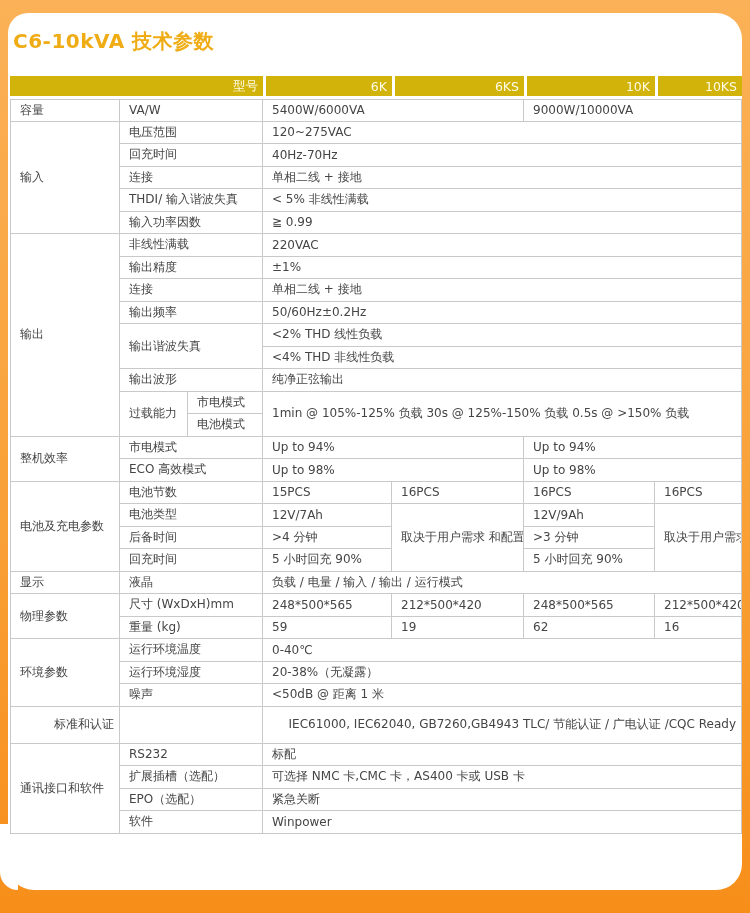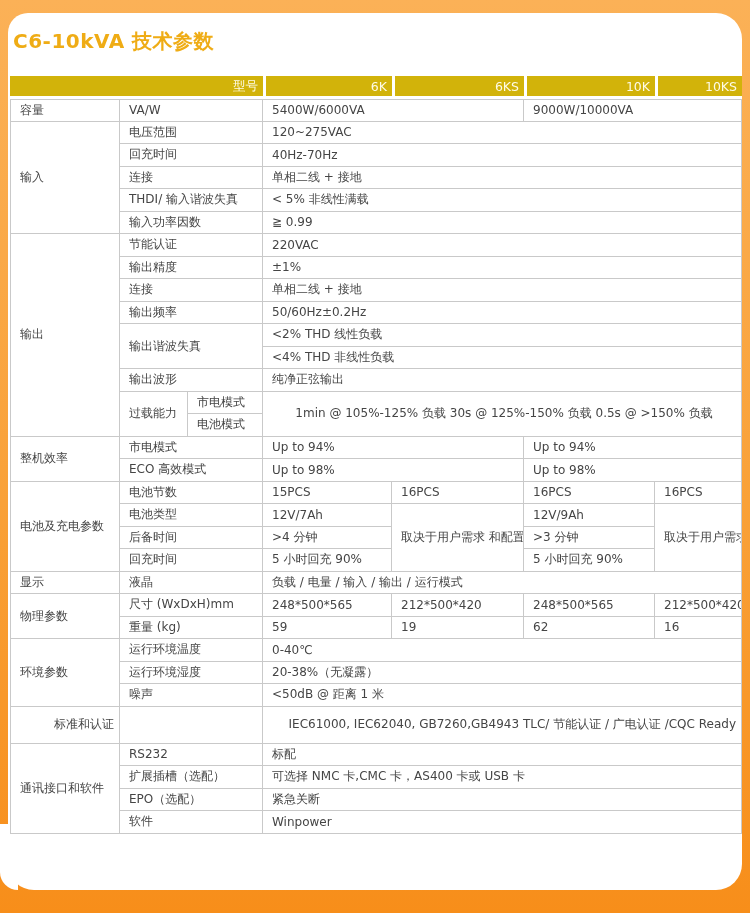--- a/index.html
+++ b/index.html
@@ -30,21 +30,21 @@
   .spec tr.tall { height:37px;text-align:right; }
   .spec td { vertical-align:middle; padding:0 5px 0 9px; overflow:hidden; white-space:nowrap; }
   .hd {
     background:#D2B30A; color:#FEFBE6; font-size:12.5px; font-weight:normal;
     border-bottom:3px solid #ffffff; padding-left:10px;text-align:right;
   }
   .hd + .hd { border-left:3px solid #ffffff;padding-left:31px; }
   .b { border-right:1px solid #C9C9C9; border-bottom:1px solid #C9C9C9; }
   .cat { border-left:1px solid #C9C9C9;margin-left:34px; }
   .bt { border-top:1px solid #C9C9C9; }
-  .pre { white-space:pre-line; line-height:15px; padding-top:2px; padding-bottom:2px;text-align:center; }
+  .pre { white-space:pre-line; line-height:15px; padding-top:2px; padding-bottom:2px; }
   .pre2 { white-space:pre-line; line-height:17px; }
   .note {
     position:absolute; left:3px; top:851px;
     font-size:12.5px; color:#454545;
   }
 </style>
 </head>
 <body>
 
 <div class="page">
@@ -95,21 +95,21 @@
         <td class="b" colspan="2">THDI/ 输入谐波失真</td>
         <td class="b" colspan="4">&lt; 5% 非线性满载</td>
       </tr>
       <tr>
         <td class="b" colspan="2">输入功率因数</td>
         <td class="b" colspan="4">≧ 0.99</td>
       </tr>
 
       <tr>
         <td class="b cat" rowspan="9">输出</td>
-        <td class="b" colspan="2">节能认证</td>
+        <td class="b" colspan="2">非线性满载</td>
         <td class="b" colspan="4">220VAC</td>
       </tr>
       <tr>
         <td class="b" colspan="2">输出精度</td>
         <td class="b" colspan="4">±1%</td>
       </tr>
       <tr>
         <td class="b" colspan="2">连接</td>
         <td class="b" colspan="4">单相二线 + 接地</td>
       </tr>

